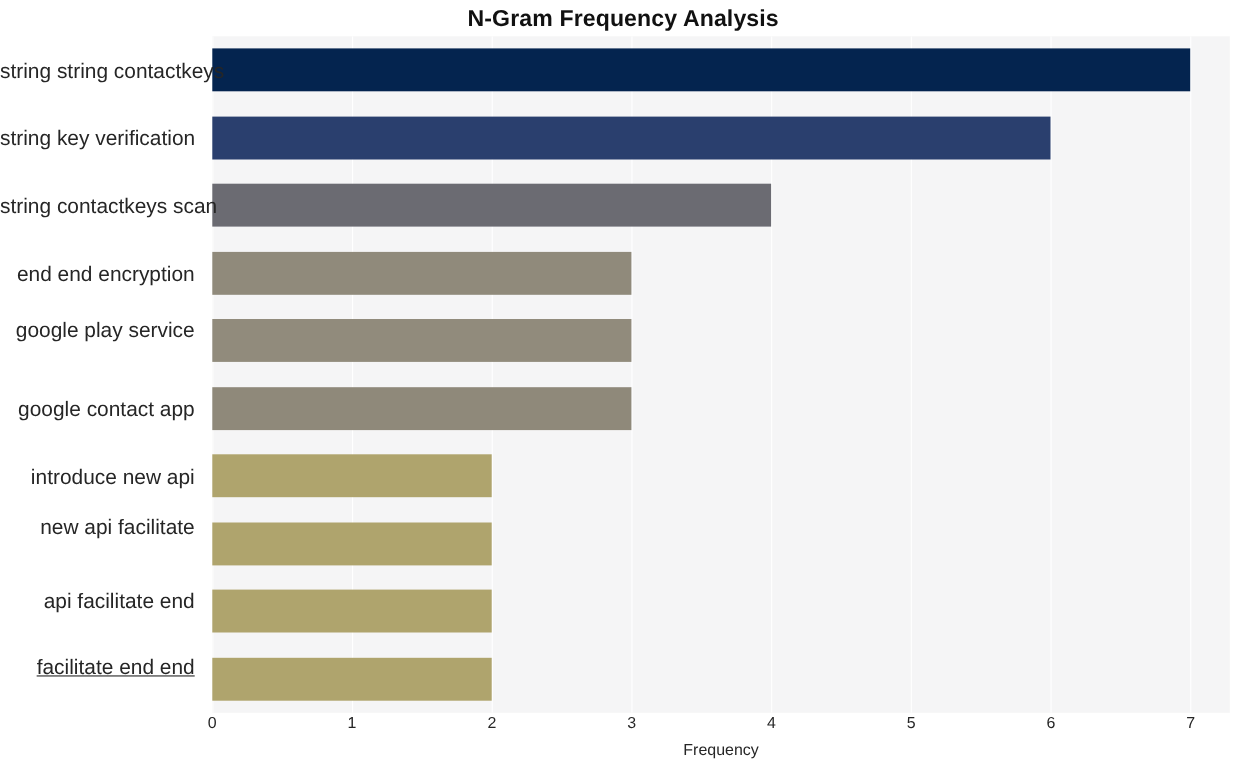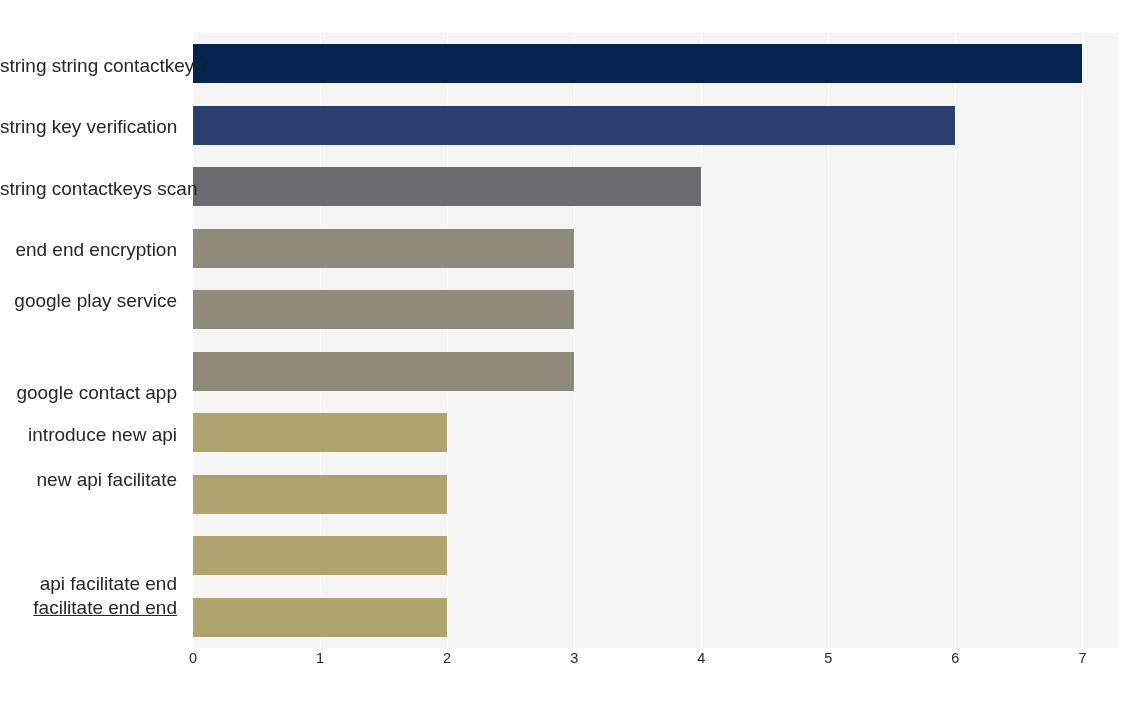--- a/index.html
+++ b/index.html
@@ -124,20 +124,21 @@
     text-align: center;
     font-size: 14.5px;
     color: #262626;
   }
 </style>
 </head>
 <body>
 
 <div id="figure">
 
+  <div id="chart-title">N-Gram Frequency Analysis</div>
 
   <div id="plot-area">
       <div class="gridline" style="left: 0px;"></div>
       <div class="gridline" style="left: 127.06px;"></div>
       <div class="gridline" style="left: 254.121px;"></div>
       <div class="gridline" style="left: 381.181px;"></div>
       <div class="gridline" style="left: 508.242px;"></div>
       <div class="gridline" style="left: 635.302px;"></div>
       <div class="gridline" style="left: 762.363px;"></div>
       <div class="gridline" style="left: 889.423px;"></div>
@@ -175,32 +176,33 @@
         <div class="bar" title="facilitate end end: 2" style="width: 254.121px; background: rgb(175, 164, 109);"></div>
       </div>
     </div>
 
   <div id="ylabels">
       <div class="ytick-label" style="top: 21.75px;">string string contactkeys</div>
       <div class="ytick-label" style="top: 83.25px;">string key verification</div>
       <div class="ytick-label" style="top: 144.75px; margin-left: 40px;">string contactkeys scan</div>
       <div class="ytick-label" style="top: 206.25px;">end end encryption</div>
       <div class="ytick-label" style="top: 257px;">google play service</div>
-      <div class="ytick-label" style="top: 329.25px; margin-top: 20px;">google contact app</div>
+      <div class="ytick-label" style="top: 329.25px;">google contact app</div>
       <div class="ytick-label" style="top: 390.75px;">introduce new api</div>
       <div class="ytick-label" style="top: 436px;">new api facilitate</div>
-      <div class="ytick-label" style="top: 540px;">api facilitate end</div>
+      <div class="ytick-label" style="top: 504px;">api facilitate end</div>
       <div class="ytick-label" style="top: 564px; text-decoration: underline;">facilitate end end</div>
     </div>
 
   <div id="xticks">
       <div class="xtick-label" style="left: 0px;">0</div>
       <div class="xtick-label" style="left: 127.06px;">1</div>
       <div class="xtick-label" style="left: 254.121px;">2</div>
       <div class="xtick-label" style="left: 381.181px;">3</div>
       <div class="xtick-label" style="left: 508.242px;">4</div>
       <div class="xtick-label" style="left: 635.302px;">5</div>
       <div class="xtick-label" style="left: 762.363px;">6</div>
       <div class="xtick-label" style="left: 889.423px;">7</div>
     </div>
 
+  <div id="xaxis-title">Frequency</div>
 
 </div>
 
 </body></html>

